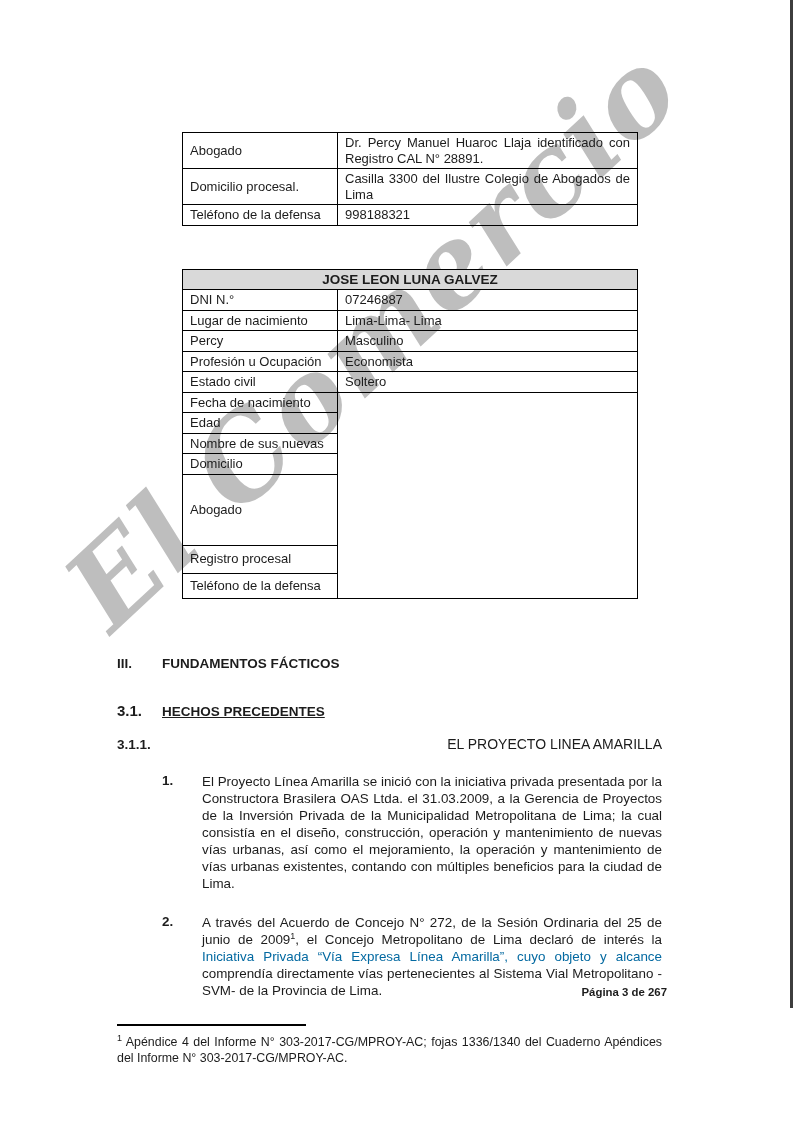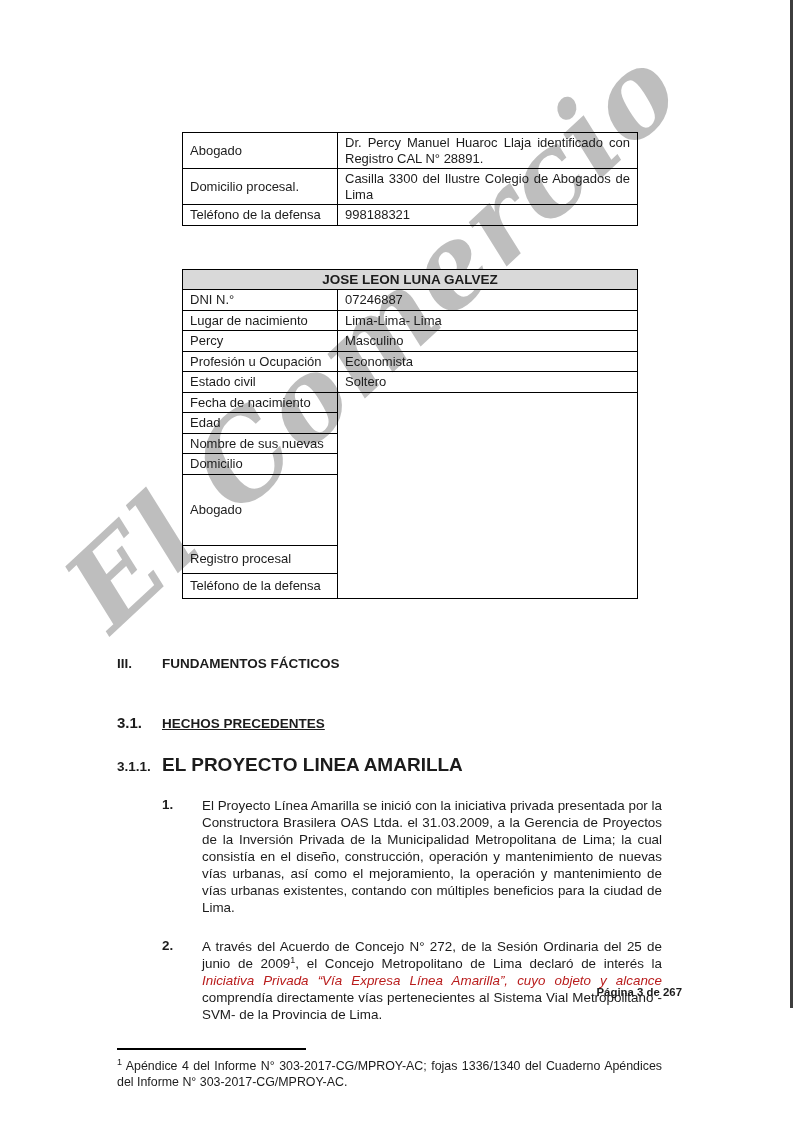--- a/index.html
+++ b/index.html
@@ -34,40 +34,40 @@
   }
   .r18 { height:19px; }
   .r-abogado { height:71px; }
   .r-domproc { height:28px; }
   .r-tel { height:25px; }
 
   .heading { display:flex; align-items:baseline; }
   .h-main { margin-top:57px;gap:8px; }
   .h-main .h-num { width:37px; font-weight:bold; font-size:13.5px; }
   .h-main .h-title { font-weight:bold; font-size:13.5px; }
-  .h-sub { margin-top:43px; }
+  .h-sub { margin-top:31px; }
   .h-sub .h-num { width:45px; font-weight:bold; font-size:15px; }
   .h-sub .h-title { font-weight:bold; font-size:13.5px;text-decoration:underline; }
-  .h-subsub { margin-top:23px; }
+  .h-subsub { margin-top:17px;justify-content:space-between; }
   .h-subsub .h-num { width:45px; font-weight:bold; font-size:13.5px; }
-  .h-subsub .h-title { font-weight:bold; font-size:19px; }
+  .h-subsub .h-title { font-weight:normal; font-size:14px; }
 
   .para { display:flex; }
   .para-1 { margin-top:21px; }
   .para-2 { margin-top:22px; }
   .para-num { width:40px; margin-left:45px; font-weight:bold; font-size:13.4px; flex:none; }
   .para-text { flex:1; text-align:justify; font-size:13.4px; line-height:17px; }
-  .teal { color:#b91c1c;font-style:italic; }
+  .teal { color:#0369a1; }
   sup { font-size:9px; line-height:0; }
 
   .footnote-rule { width:189px; border-top:2px solid #000; margin-top:25px; }
   .footnote-text { margin-top:8px; font-size:12.4px; line-height:16px; text-align:justify; }
 
   .page-number {
-    position:absolute; left:137px; width:545px; top:986px; z-index:1;
+    position:absolute; left:122px; width:545px; top:986px; z-index:1;
     text-align:right; font-size:11.4px; font-weight:bold;
   }
 </style>
 </head>
 <body>
 
 <div class="page">
 
   <div class="watermark">El Comercio</div>
   <div class="scan-edge"></div>

